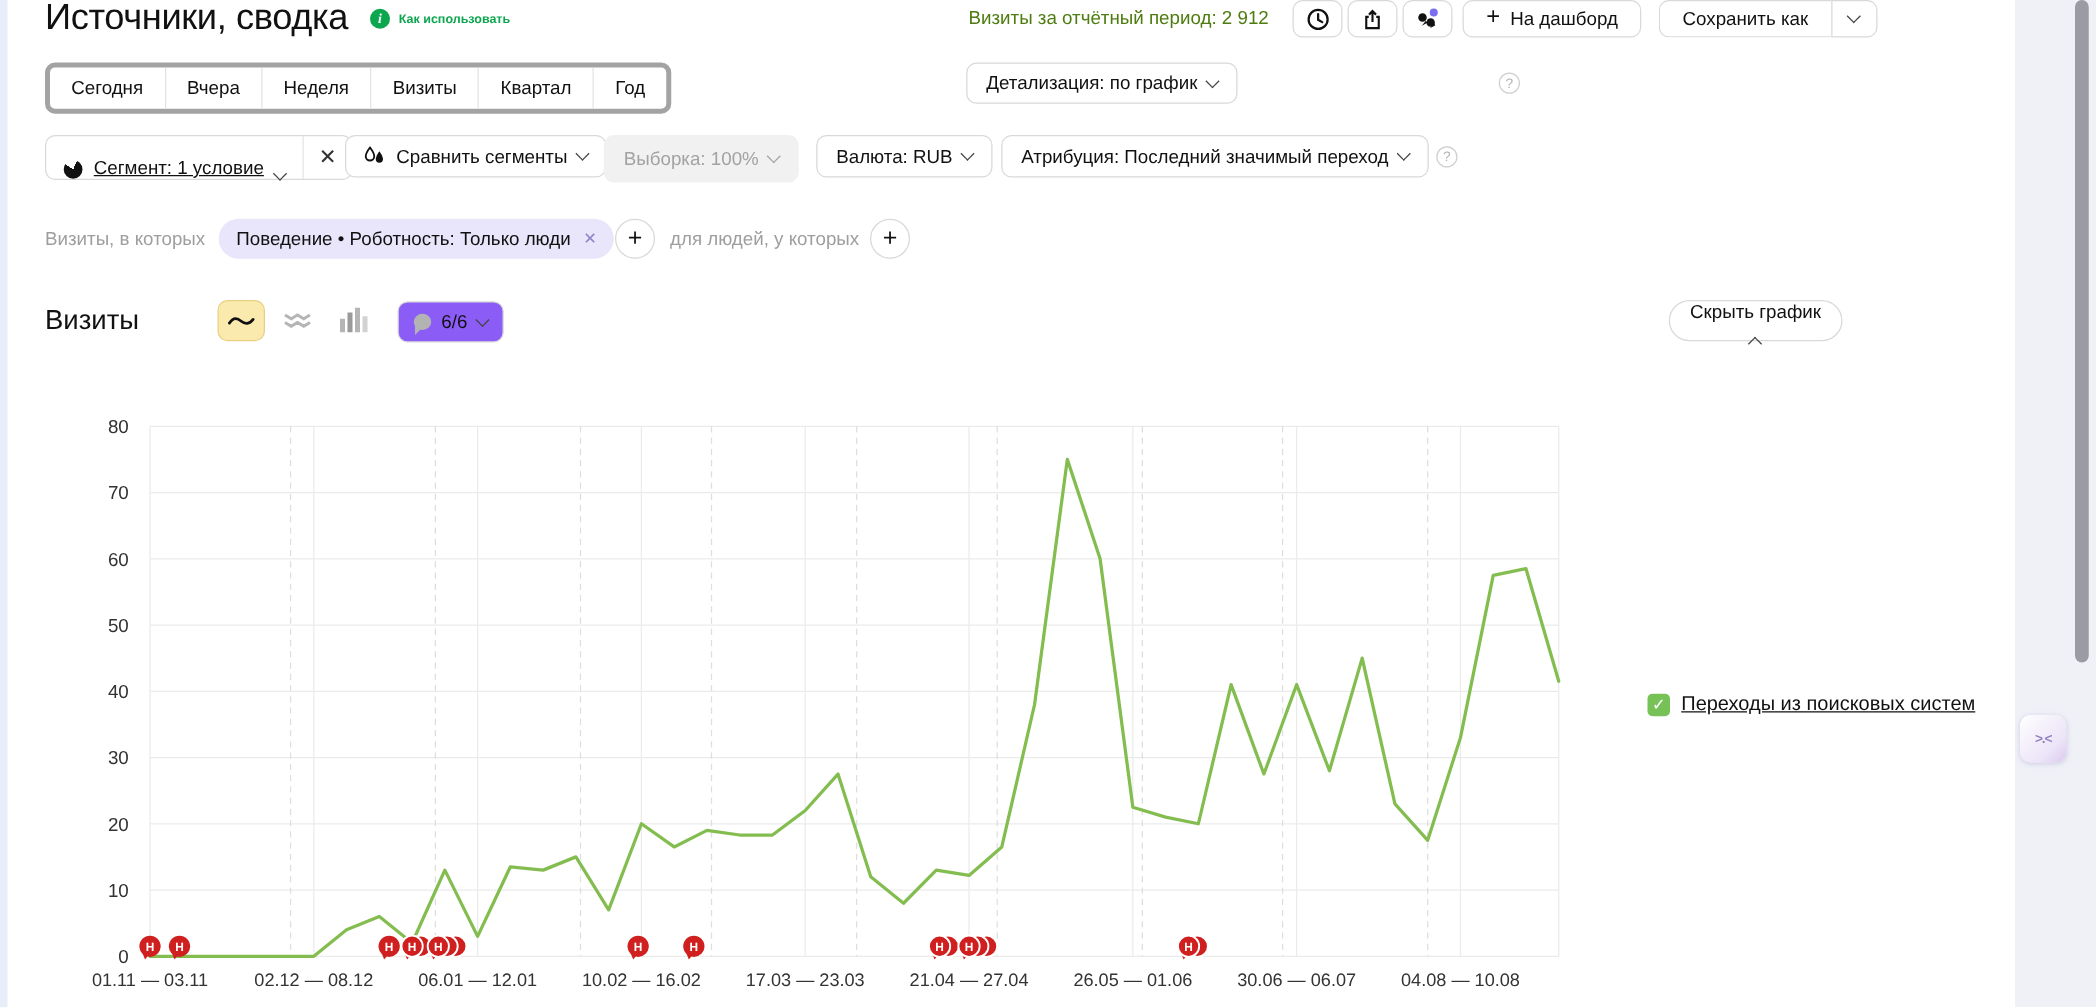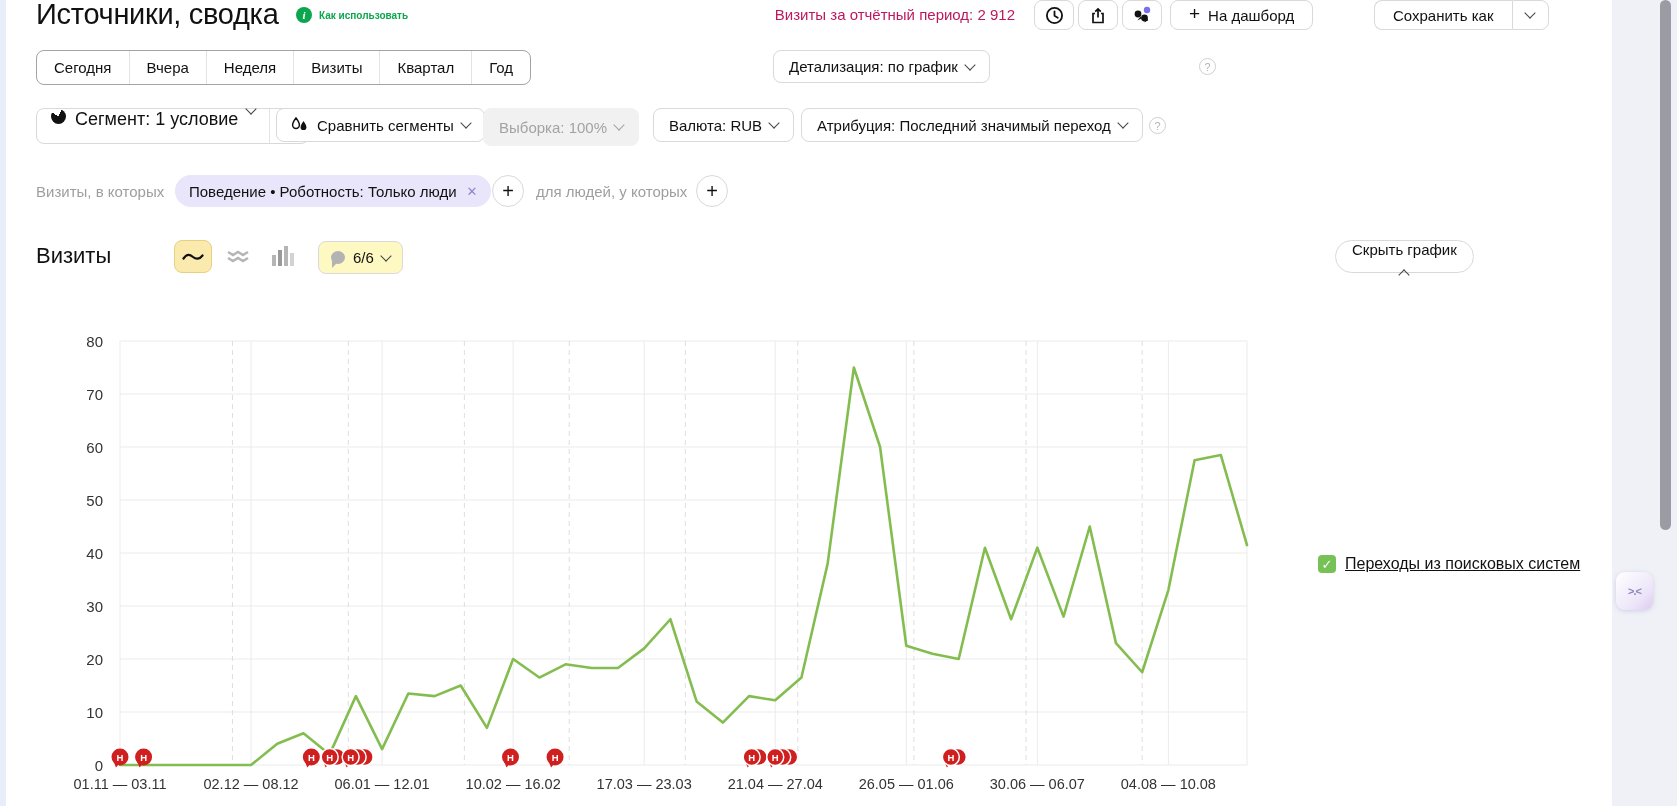--- a/index.html
+++ b/index.html
@@ -5,59 +5,59 @@
   html,body{margin:0;padding:0;background:#fff;}
   #app{position:relative;width:1677px;height:806px;background:#fff;overflow:hidden;
        font-family:"Liberation Sans","DejaVu Sans",sans-serif;color:#111;}
   .abs{position:absolute;}
   
   .page-title{left:36px;top:-2px;font-size:29px;font-weight:500;letter-spacing:-.3px;}
   .howto{left:296px;top:7px;display:flex;align-items:center;gap:7px;cursor:pointer;}
   .info-dot{width:16px;height:16px;border-radius:50%;background:#0ca64f;color:#fff;font-size:11px;
             font-style:italic;font-weight:700;display:flex;align-items:center;justify-content:center;font-family:"Liberation Serif",serif;}
   .howto-text{color:#0ca64f;font-size:10px;font-weight:600;}
-  .visits-total{left:700px;top:6px;width:315px;text-align:right;color:#be185d;font-size:15px;}
+  .visits-total{left:700px;top:6px;width:315px;text-align:right;color:#4d7c0f;font-size:15px;}
   .btn{box-sizing:border-box;background:#fff;border:1px solid #d9d9d9;border-radius:8px;display:flex;
        align-items:center;justify-content:center;font-size:15px;color:#111;cursor:pointer;gap:8px;}
   .iconbtn{width:40px;height:30px;}
   .chev{width:7px;height:7px;border-right:1.6px solid #444;border-bottom:1.6px solid #444;
         transform:rotate(45deg);margin-top:-4px;flex:0 0 auto;}
   .chev.up{transform:rotate(-135deg);margin-top:4px;}
   
-  .tabs{left:36px;top:50px;height:33px;display:flex;border:1px solid #a3a3a3;border-radius:8px;overflow:hidden;background:#fff;}
+  .tabs{left:36px;top:50px;height:33px;display:flex;border:4px solid #a3a3a3;border-radius:8px;overflow:hidden;background:#fff;}
   .tab{padding:0 17px;display:flex;align-items:center;font-size:15px;border-right:1px solid #e3e3e3;cursor:pointer;white-space:nowrap;}
   .tab:last-child{border-right:none;}
   .grid-ic{display:grid;grid-template-columns:repeat(3,4px);grid-gap:1.5px;}
   .grid-ic i{width:4px;height:4px;background:#191919;border-radius:1px;}
   .help{width:17px;height:17px;border:1.4px solid #cfcfcf;border-radius:50%;color:#b5b5b5;
         font-size:11px;display:flex;align-items:center;justify-content:center;box-sizing:border-box;}
   
   .seg-group{left:36px;top:108px;height:34px;display:flex;border:1px solid #d9d9d9;border-radius:8px;background:#fff;}
-  .seg-main{display:flex;align-items:flex-start;gap:9px;padding:0 14px;font-size:18px;cursor:pointer;}
+  .seg-main{display:flex;align-items:flex-end;gap:9px;padding:0 14px;font-size:15px;cursor:pointer;text-decoration:underline;}
   .seg-x{width:38px;display:flex;align-items:center;justify-content:center;border-left:1px solid #e3e3e3;
          font-size:17px;color:#333;cursor:pointer;}
   .pie-ic{width:15px;height:15px;border-radius:50%;
           background:conic-gradient(from 25deg,#111 0 278deg,transparent 278deg 360deg);}
   .btn.disabled{background:#f1f1f1;border-color:#f1f1f1;color:#a3a3a3;}
   .btn.disabled .chev{border-color:#a3a3a3;}
   
   .muted{color:#9e9e9e;font-size:15px;}
   .chip{left:175px;top:175px;height:32px;background:#e9e5fb;border-radius:16px;display:flex;
         align-items:center;gap:10px;padding:0 14px;font-size:15px;cursor:pointer;}
   .chip .x{color:#8f86c9;font-size:13px;}
   .pluscirc{width:32px;height:32px;border:1px solid #d9d9d9;border-radius:50%;background:#fff;display:flex;
             align-items:center;justify-content:center;font-size:20px;color:#111;cursor:pointer;box-sizing:border-box;}
   
   .metric-title{left:36px;top:243px;font-size:22px;}
   .ct-ic{cursor:pointer;}
   .pie2{width:19px;height:19px;border-radius:50%;
         background:conic-gradient(from -15deg,#cfcfcf 0 100deg,#a8a8a8 100deg 360deg);}
   .sel-box{left:174px;top:240px;width:38px;height:33px;background:#fbeaae;border:1px solid #e8d083;
            border-radius:8px;display:flex;align-items:center;justify-content:center;cursor:pointer;box-sizing:border-box;}
-  .notes-dd{left:318px;top:241px;height:33px;border:1px solid #d9d9d9;border-radius:8px;background:#fef9c3;
+  .notes-dd{left:318px;top:241px;height:33px;border:1px solid #d9d9d9;border-radius:8px;background:#8b5cf6;
             display:flex;align-items:center;gap:8px;padding:0 12px;font-size:15px;cursor:pointer;box-sizing:border-box;}
   .bubble{width:14px;height:13px;background:#b3b3b3;border-radius:50%;position:relative;}
   .bubble:after{content:"";position:absolute;left:1px;bottom:-4px;border:4px solid transparent;border-top-color:#b3b3b3;border-left-color:#b3b3b3;}
   .hide-btn{left:1335px;top:240px;height:33px;border:1px solid #d9d9d9;border-radius:17px;background:#fff;
             display:flex;align-items:center;gap:9px;padding:0 16px;font-size:15px;cursor:pointer;box-sizing:border-box;flex-direction:column;}
   
   .legend{left:1318px;top:555px;display:flex;align-items:center;gap:9px;cursor:pointer;}
   .cbx{width:18px;height:18px;border-radius:4px;background:#77c257;color:#fff;font-size:13px;font-weight:700;
        display:flex;align-items:center;justify-content:center;}
   .legend-label{font-size:16px;text-decoration:underline;}
@@ -101,21 +101,21 @@
         <path d="M8.6 11.5L5.5 15.5L9.8 13.2Z" fill="#111"></path>
       <circle cx="12.5" cy="13" r="3.4" fill="#111"></circle>
         <path d="M15.1 15.5L12 19.5L16.3 17.2Z" fill="#111" transform="translate(0,-2)"></path>
       <circle cx="15" cy="5" r="3.2" fill="#7a6ff0"></circle>
     </svg>
   </div>
   <div class="abs btn" style="left:1170px;top:0;height:30px;padding:0 18px;">
     <span style="font-size:19px;margin-top:-2px;">+</span>
     <span>На дашборд</span>
   </div>
-  <div class="abs" style="left:1374px;top:0;height:30px;display:flex;justify-content:center;">
+  <div class="abs" style="left:1327px;top:0;height:30px;display:flex;justify-content:center;">
     <div class="btn" style="height:30px;padding:0 18px;border-radius:8px 0 0 8px;border-right:none;">
       <span>Сохранить как</span>
     </div>
     <div class="btn" style="width:37px;height:30px;border-radius:0 8px 8px 0;">
       <span class="chev"></span>
     </div>
   </div>
 
   <div class="abs tabs" id="period-tabs">
       <div class="tab">Сегодня</div>

